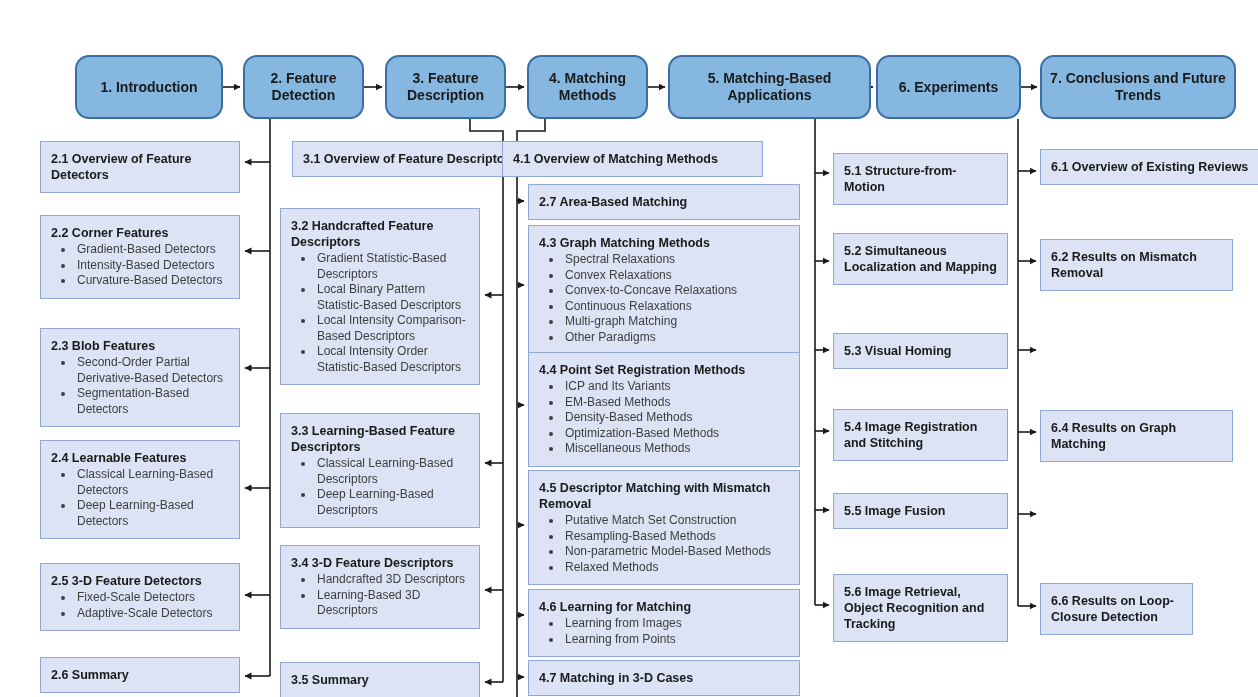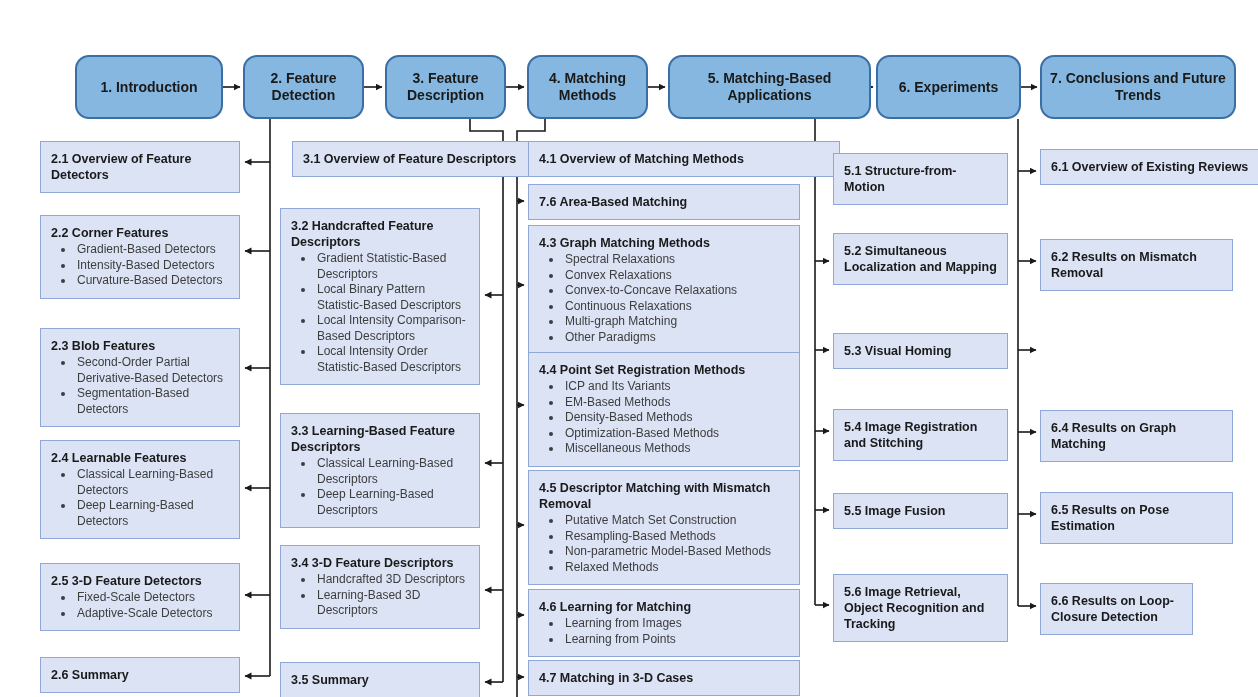--- a/index.html
+++ b/index.html
@@ -184,25 +184,25 @@
     <div class="sub-title">3.4 3-D Feature Descriptors</div>
     <ul class="bullets">
         <li>Handcrafted 3D Descriptors</li>
         <li>Learning-Based 3D Descriptors</li>
       </ul>
   </div>
   <div class="sub" style="left:280px;top:617px;width:200px">
     <div class="sub-title">3.5 Summary</div>
   </div>
 
-  <div class="sub" style="left:528px;top:96px;width:312px">
+  <div class="sub" style="left:502px;top:96px;width:261px">
     <div class="sub-title">4.1 Overview of Matching Methods</div>
   </div>
   <div class="sub" style="left:528px;top:139px;width:272px">
-    <div class="sub-title">7.6 Area-Based Matching</div>
+    <div class="sub-title">2.7 Area-Based Matching</div>
   </div>
   <div class="sub" style="left:528px;top:180px;width:272px">
     <div class="sub-title">4.3 Graph Matching Methods</div>
     <ul class="bullets">
         <li>Spectral Relaxations</li>
         <li>Convex Relaxations</li>
         <li>Convex-to-Concave Relaxations</li>
         <li>Continuous Relaxations</li>
         <li>Multi-graph Matching</li>
         <li>Other Paradigms</li>
@@ -262,21 +262,18 @@
 
   <div class="sub" style="left:1040px;top:104px;width:232px">
     <div class="sub-title">6.1 Overview of Existing Reviews</div>
   </div>
   <div class="sub" style="left:1040px;top:194px;width:193px">
     <div class="sub-title">6.2 Results on Mismatch Removal</div>
   </div>
   <div class="sub" style="left:1040px;top:365px;width:193px">
     <div class="sub-title">6.4 Results on Graph Matching</div>
   </div>
-  <div class="sub" style="left:1040px;top:447px;width:193px">
-    <div class="sub-title">6.5 Results on Pose Estimation</div>
-  </div>
   <div class="sub" style="left:1040px;top:538px;width:153px">
     <div class="sub-title">6.6 Results on Loop-Closure Detection</div>
   </div>
 
   <div class="edge-strip"></div>
 </div>
 
 </body></html>

